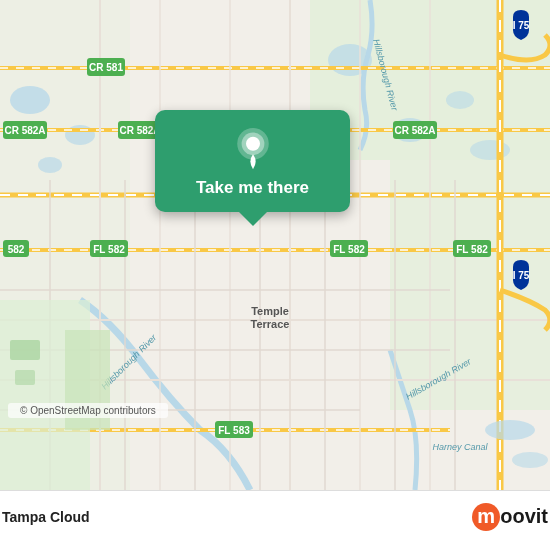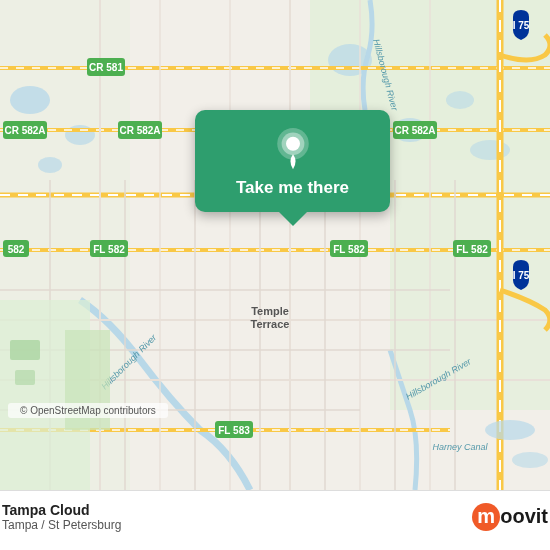--- a/index.html
+++ b/index.html
@@ -36,21 +36,20 @@
       width: 195px;
       background: #2e9e6e;
       border-radius: 10px;
       display: flex;
       flex-direction: column;
       align-items: center;
       padding: 18px 20px 14px;
       box-shadow: 0 4px 12px rgba(0,0,0,0.3);
       cursor: pointer;
       z-index: 10;
-      margin-left: 40px;
     }
 
     #popup::after {
       content: '';
       position: absolute;
       bottom: -14px;
       left: 50%;
       transform: translateX(-50%);
       width: 0;
       height: 0;
@@ -271,19 +270,18 @@
   </div>
 
   <div id="copyright-text">
     <span>© OpenStreetMap contributors</span>
   </div>
 </div>
 
 <div id="bottom-bar">
   <div id="location-info">
     <span id="location-name">Tampa Cloud</span>
-    <span id="location-sub">Tampa / St Petersburg</span>
   </div>
   <div id="bottom-logo">
     <div class="moovit-m">m</div>
     <span class="moovit-text">oovit</span>
   </div>
 </div>
 
 </body></html>

